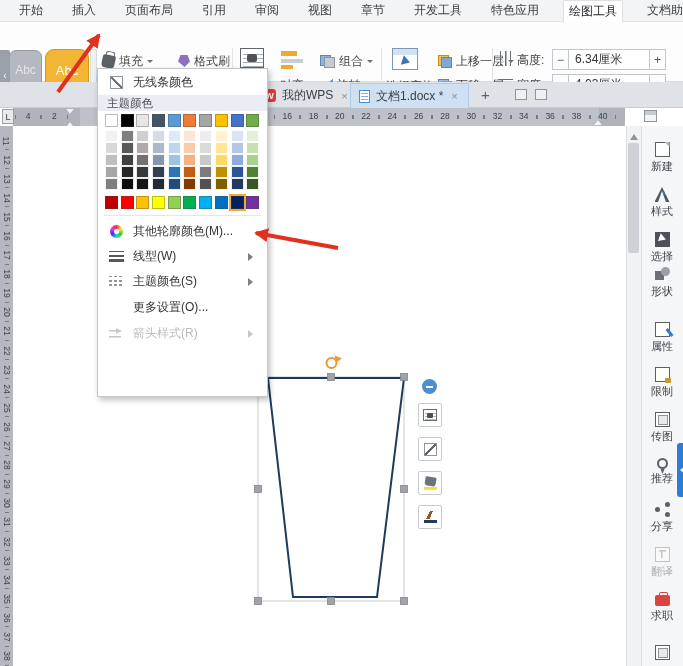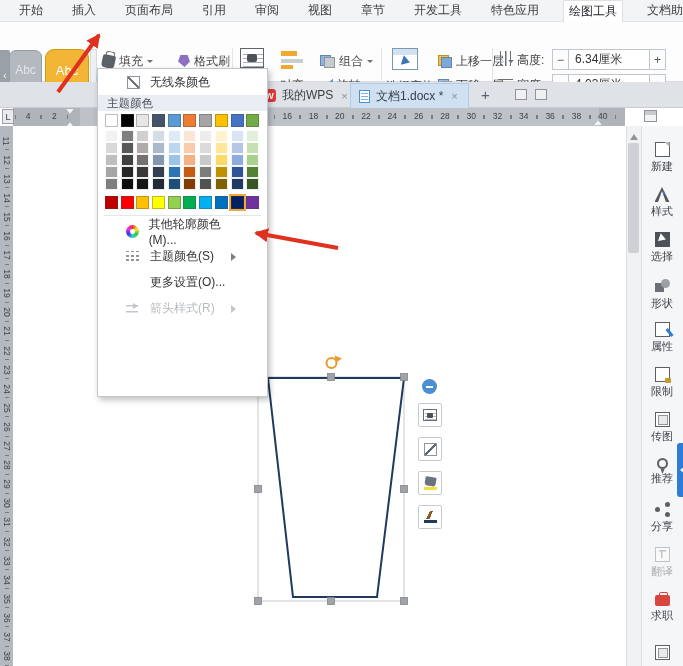--- a/index.html
+++ b/index.html
@@ -156,21 +156,21 @@
      linear-gradient(#7a8086 0 0) 0 0/7px 1.5px no-repeat,linear-gradient(#7a8086 0 0) 50% 0/1.5px 8px no-repeat;}
   .sbi-case{background:#d8453e;border-radius:2px;height:11px;margin-top:3px;}
   .sbi-case::after{content:"";position:absolute;left:4px;top:-3px;width:7px;height:4px;border:1.5px solid #d8453e;border-bottom:none;border-radius:2px 2px 0 0;}
   .panel-tab{left:677px;top:443px;width:6px;height:54px;background:#2e7cd6;border-radius:3px 0 0 3px;z-index:4;
              display:flex;align-items:center;justify-content:center;}
   .panel-tab i{width:0;height:0;border:3px solid transparent;border-right:4px solid #fff;display:block;}
 
   
   .menu{left:97px;top:68px;width:171px;height:329px;background:#fff;border:1px solid #c3c7cb;
         box-shadow:2px 3px 6px rgba(0,0,0,.25);z-index:50;font-size:12px;color:#333;}
-  .mi{display:flex;align-items:center;height:25px;padding:0 27px;}
+  .mi{display:flex;align-items:center;height:25px;padding:0 10px;}
   .mi .mic{width:16px;margin-right:9px;display:flex;justify-content:center;}
   .mi.disabled{color:#b9bcbf;}
   .mh{background:#e9eef4;color:#4c5258;font-size:11.5px;height:16px;line-height:16px;padding:0 9px;}
   .grid10{display:grid;grid-template-columns:repeat(10,13px);gap:1px 2.7px;padding:3px 7px;}
   .swatch{width:13px;height:13px;border:1px solid rgba(70,70,70,.35);}
   .vswatch{width:13px;height:12px;border:1px solid rgba(255,255,255,.9);}
   .swatch.selected{outline:2px solid #f0a93c;outline-offset:0;}
   .m-noline-ic{width:13px;height:13px;border:1px solid #8f959b;background:
       linear-gradient(45deg,transparent 44%,#70767c 44% 56%,transparent 56%),#fff;}
   .m-wheel{width:13px;height:13px;border-radius:50%;background:conic-gradient(#e33,#ee3,#3c3,#3cc,#33e,#e3e,#e33);position:relative;}
@@ -500,21 +500,21 @@
     <div class="sb-lb">新建</div>
   </div>
   <div class="sb-item" style="left:641px;top:187px;">
     <div class="sbi sbi-A"></div>
     <div class="sb-lb">样式</div>
   </div>
   <div class="sb-item" style="left:641px;top:232px;">
     <div class="sbi sbi-select"></div>
     <div class="sb-lb">选择</div>
   </div>
-  <div class="sb-item" style="left:641px;top:279px;">
+  <div class="sb-item" style="left:641px;top:267px;">
     <div class="sbi sbi-shapes"></div>
     <div class="sb-lb">形状</div>
   </div>
   <div class="sb-item" style="left:641px;top:322px;">
     <div class="sbi sbi-prop"></div>
     <div class="sb-lb">属性</div>
   </div>
   <div class="sb-item" style="left:641px;top:367px;">
     <div class="sbi sbi-lock"></div>
     <div class="sb-lb">限制</div>
@@ -635,20 +635,27 @@
       </div>
     <div class="msep"></div>
     <div class="mi">
       <span class="mic">
           <span class="m-wheel"></span>
         </span>
       <span>其他轮廓颜色(M)...</span>
     </div>
     <div class="mi">
       <span class="mic">
+          <span class="m-lines"></span>
+        </span>
+      <span>线型(W)</span>
+      <span class="subarr"></span>
+    </div>
+    <div class="mi">
+      <span class="mic">
           <span class="m-dash"></span>
         </span>
       <span>主题颜色(S)</span>
       <span class="subarr"></span>
     </div>
     <div class="mi" style="height:27px;">
       <span class="mic"></span>
       <span>更多设置(O)...</span>
     </div>
     <div class="mi disabled">

